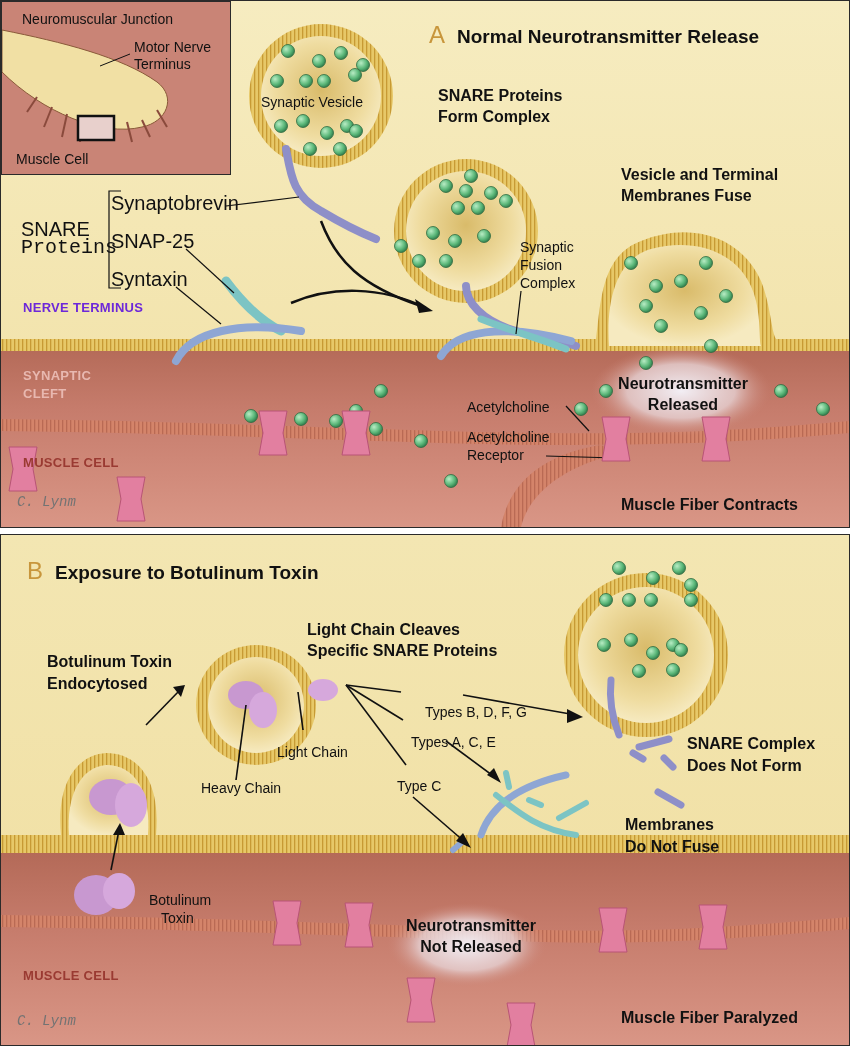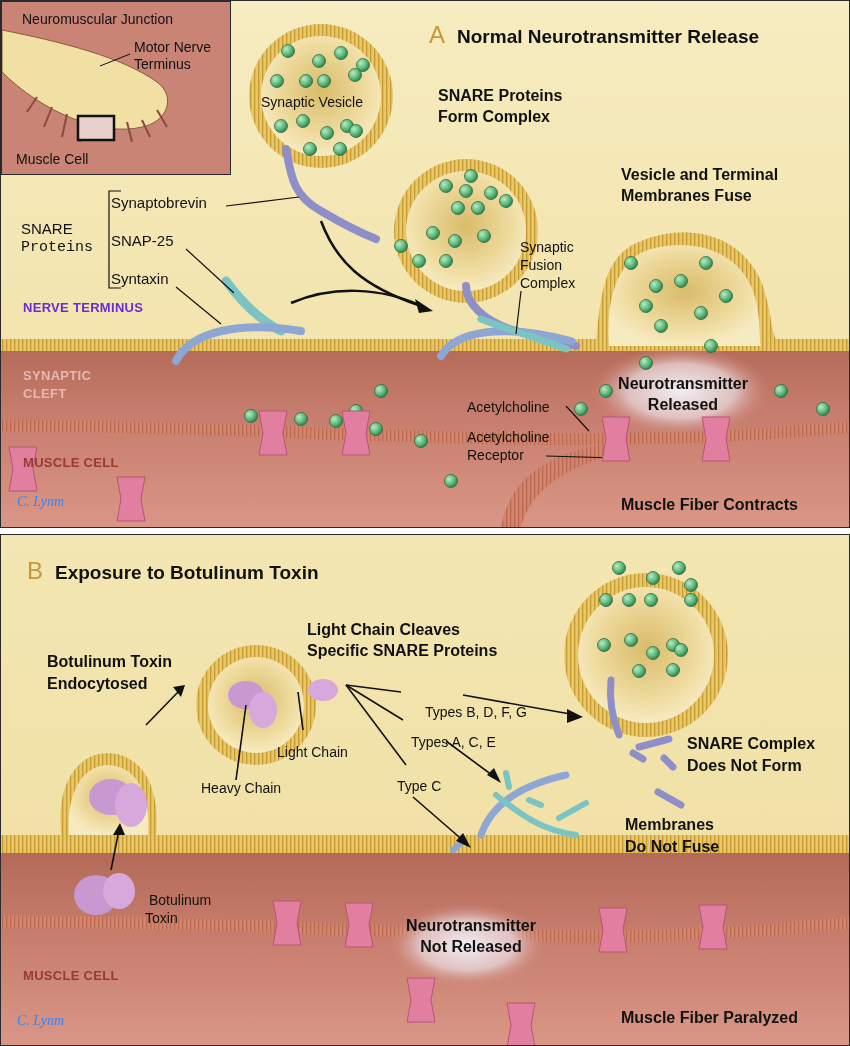--- a/index.html
+++ b/index.html
@@ -1,28 +1,28 @@
 <!DOCTYPE html>
 <html><head>
 <meta charset="utf-8">
 <style>
   html,body{margin:0;padding:0;background:#fff;}
   body{width:850px;height:1046px;position:relative;overflow:hidden;font-family:"Liberation Sans",sans-serif;}
   .panel{position:absolute;left:0;width:848px;border:1px solid #2a2a2a;overflow:hidden;}
   #panelA{top:0;height:526px;}
   #panelB{top:534px;height:510px;}
   svg{position:absolute;left:0;top:0;}
-  .lbl{position:absolute;color:#111;font-size:15px;line-height:20px;white-space:nowrap;}
+  .lbl{position:absolute;color:#111;font-size:20px;line-height:20px;white-space:nowrap;}
   .lbl.bold{font-weight:bold;font-size:16px;line-height:21px;}
   .lbl.small{font-size:14px;line-height:18px;}
   .lbl.center{text-align:center;}
   .region{position:absolute;font-weight:bold;font-size:13px;line-height:17px;letter-spacing:0.3px;}
   .title{position:absolute;font-weight:bold;font-size:19px;white-space:nowrap;color:#111;}
   .letter{color:#c8963c;font-size:24px;font-weight:normal;margin-right:12px;}
-  .sig{position:absolute;font-family:Liberation Serif, serif;font-style:italic;color:#3b82f6;font-size:14px;}
+  .sig{position:absolute;font-family:Liberation Mono, monospace;font-style:italic;color:#737373;font-size:14px;}
   .inset{position:absolute;left:0;top:0;width:228px;height:172px;border:1px solid #2a2a2a;background:#c98476;overflow:hidden;}
 </style>
 </head>
 <body>
 
 <div class="panel" id="panelA">
   <svg width="848" height="526">
     <defs>
       <linearGradient id="nerveA" x1="0" y1="0" x2="0" y2="1">
         <stop offset="0" stop-color="#f6ecc0"></stop>
@@ -325,19 +325,19 @@
   <div class="lbl small" style="left:276px;top:208px;">Light Chain</div>
   <div class="lbl small" style="left:200px;top:244px;">Heavy Chain</div>
   <div class="lbl small" style="left:424px;top:168px;">Types B, D, F, G</div>
   <div class="lbl small" style="left:410px;top:198px;">Types A, C, E</div>
   <div class="lbl small" style="left:396px;top:242px;">Type C</div>
   <div class="lbl bold" style="left:686px;top:198px;">SNARE Complex</div>
   <div class="lbl bold" style="left:686px;top:220px;">Does Not Form</div>
   <div class="lbl bold" style="left:624px;top:279px;">Membranes</div>
   <div class="lbl bold" style="left:624px;top:301px;">Do Not Fuse</div>
   <div class="lbl small" style="left:148px;top:356px;text-align:right;">Botulinum</div>
-  <div class="lbl small" style="left:144px;top:374px;">Toxin</div>
+  <div class="lbl small" style="left:160px;top:374px;">Toxin</div>
   <div class="lbl bold center" style="left:400px;top:380px;width:140px;">Neurotransmitter</div>
   <div class="lbl bold center" style="left:400px;top:401px;width:140px;">Not Released</div>
   <div class="region" style="left:22px;top:432px;color:#9a3a32;">MUSCLE CELL</div>
   <div class="lbl bold" style="left:620px;top:472px;">Muscle Fiber Paralyzed</div>
   <div class="sig" style="left:16px;top:478px;">C. Lynm</div>
 </div>
 
 </body></html>

